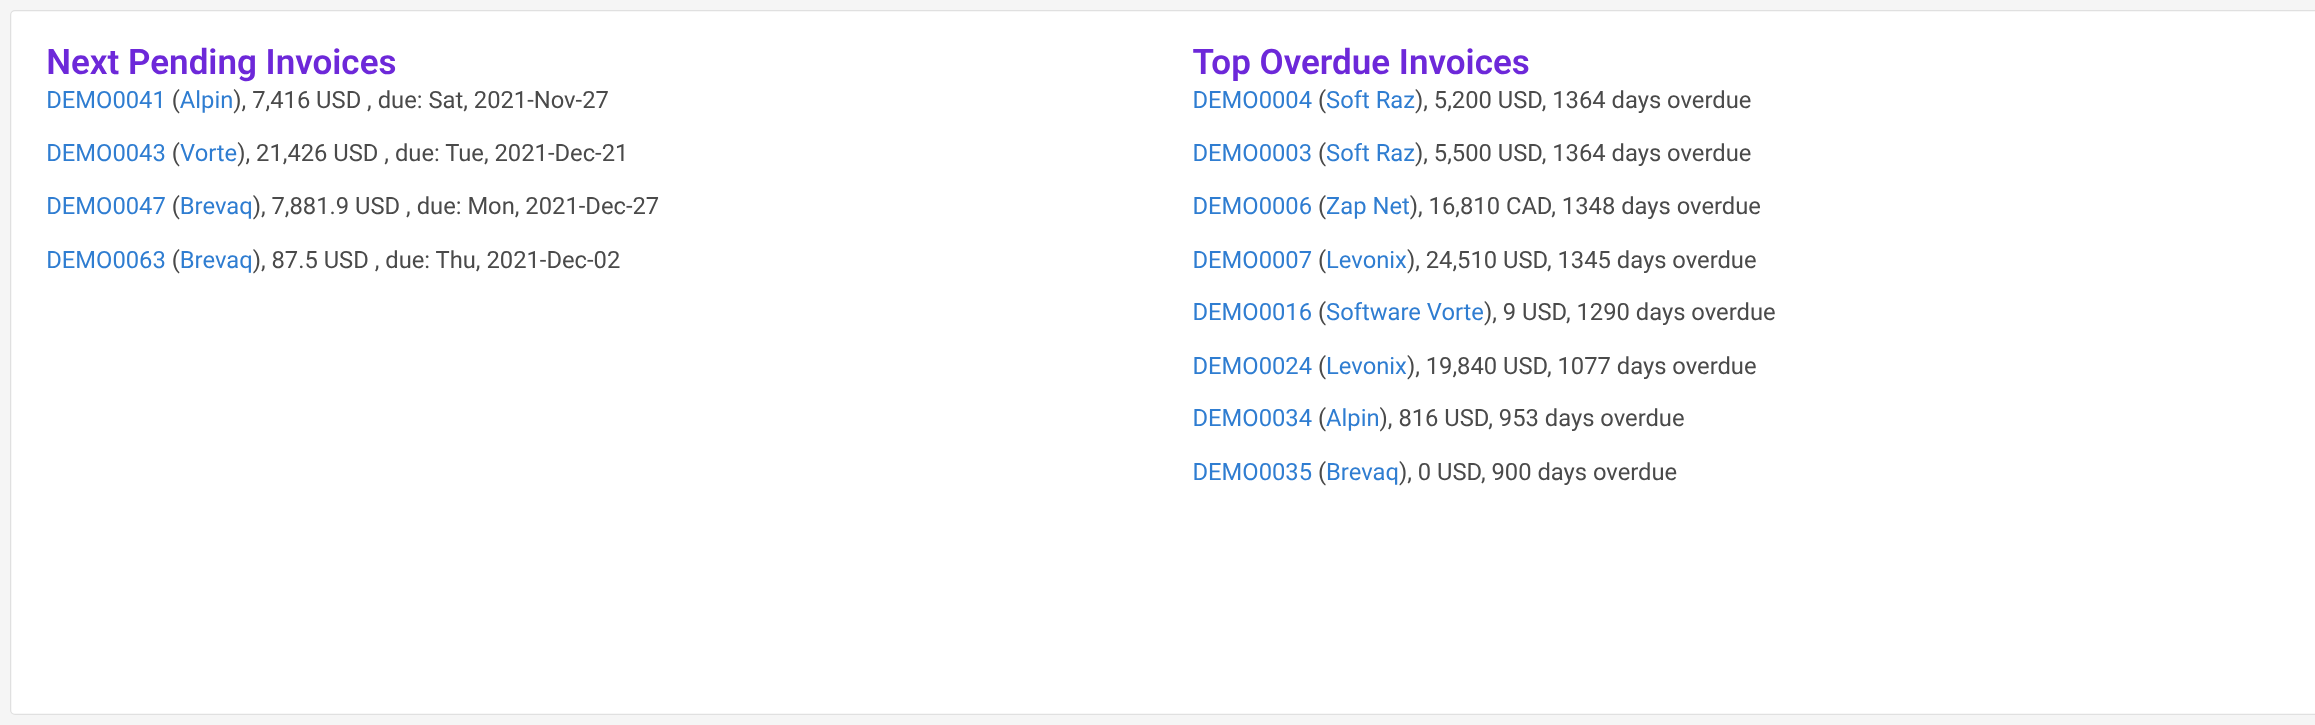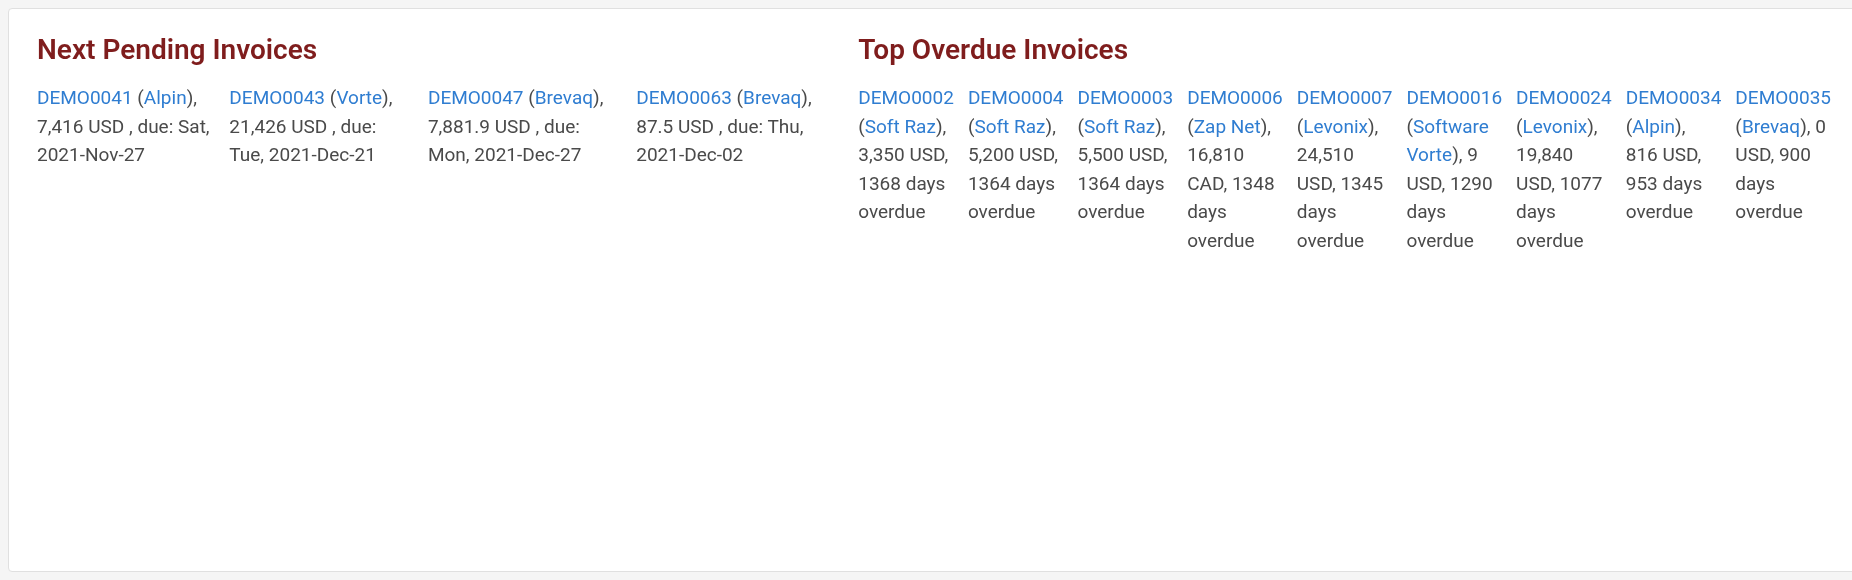--- a/index.html
+++ b/index.html
@@ -21,26 +21,25 @@
       gap: 40px;
       width: 1852px;
       min-height: 564px;
     }
     .column {
       flex: 1;
     }
     .heading {
       font-size: 28px;
       font-weight: 600;
-      color: #7f1d1d;
-      margin-bottom: 18px;
+      color: #6d28d9;
     }
     .list {
       display: flex;
-      flex-direction: row;
+      flex-direction: column;
       gap: 14px;
     }
     .row {
       font-size: 19px;
       color: #4a4a4a;
       line-height: 1.5;
     }
     .link {
       color: #2f7dd1;
       cursor: pointer;
@@ -59,21 +58,20 @@
     <div class="list" id="pending-list">
         <div class="row"><a class="link">DEMO0041</a><span class="paren"> (</span><a class="link">Alpin</a><span class="paren">), </span><span>7,416 USD</span><span> , </span><span>due:</span><span> </span><span>Sat, 2021-Nov-27</span></div>
         <div class="row"><a class="link">DEMO0043</a><span class="paren"> (</span><a class="link">Vorte</a><span class="paren">), </span><span>21,426 USD</span><span> , </span><span>due:</span><span> </span><span>Tue, 2021-Dec-21</span></div>
         <div class="row"><a class="link">DEMO0047</a><span class="paren"> (</span><a class="link">Brevaq</a><span class="paren">), </span><span>7,881.9 USD</span><span> , </span><span>due:</span><span> </span><span>Mon, 2021-Dec-27</span></div>
         <div class="row"><a class="link">DEMO0063</a><span class="paren"> (</span><a class="link">Brevaq</a><span class="paren">), </span><span>87.5 USD</span><span> , </span><span>due:</span><span> </span><span>Thu, 2021-Dec-02</span></div>
       </div>
   </div>
   <div class="column">
     <h2 class="heading">Top Overdue Invoices</h2>
     <div class="list" id="overdue-list">
-        <div class="row"><a class="link">DEMO0002</a><span class="paren"> (</span><a class="link">Soft Raz</a><span class="paren">), </span><span>3,350 USD</span><span>, </span><span>1368</span><span> </span><span>days overdue</span></div>
         <div class="row"><a class="link">DEMO0004</a><span class="paren"> (</span><a class="link">Soft Raz</a><span class="paren">), </span><span>5,200 USD</span><span>, </span><span>1364</span><span> </span><span>days overdue</span></div>
         <div class="row"><a class="link">DEMO0003</a><span class="paren"> (</span><a class="link">Soft Raz</a><span class="paren">), </span><span>5,500 USD</span><span>, </span><span>1364</span><span> </span><span>days overdue</span></div>
         <div class="row"><a class="link">DEMO0006</a><span class="paren"> (</span><a class="link">Zap Net</a><span class="paren">), </span><span>16,810 CAD</span><span>, </span><span>1348</span><span> </span><span>days overdue</span></div>
         <div class="row"><a class="link">DEMO0007</a><span class="paren"> (</span><a class="link">Levonix</a><span class="paren">), </span><span>24,510 USD</span><span>, </span><span>1345</span><span> </span><span>days overdue</span></div>
         <div class="row"><a class="link">DEMO0016</a><span class="paren"> (</span><a class="link">Software Vorte</a><span class="paren">), </span><span>9 USD</span><span>, </span><span>1290</span><span> </span><span>days overdue</span></div>
         <div class="row"><a class="link">DEMO0024</a><span class="paren"> (</span><a class="link">Levonix</a><span class="paren">), </span><span>19,840 USD</span><span>, </span><span>1077</span><span> </span><span>days overdue</span></div>
         <div class="row"><a class="link">DEMO0034</a><span class="paren"> (</span><a class="link">Alpin</a><span class="paren">), </span><span>816 USD</span><span>, </span><span>953</span><span> </span><span>days overdue</span></div>
         <div class="row"><a class="link">DEMO0035</a><span class="paren"> (</span><a class="link">Brevaq</a><span class="paren">), </span><span>0 USD</span><span>, </span><span>900</span><span> </span><span>days overdue</span></div>
       </div>
   </div>

